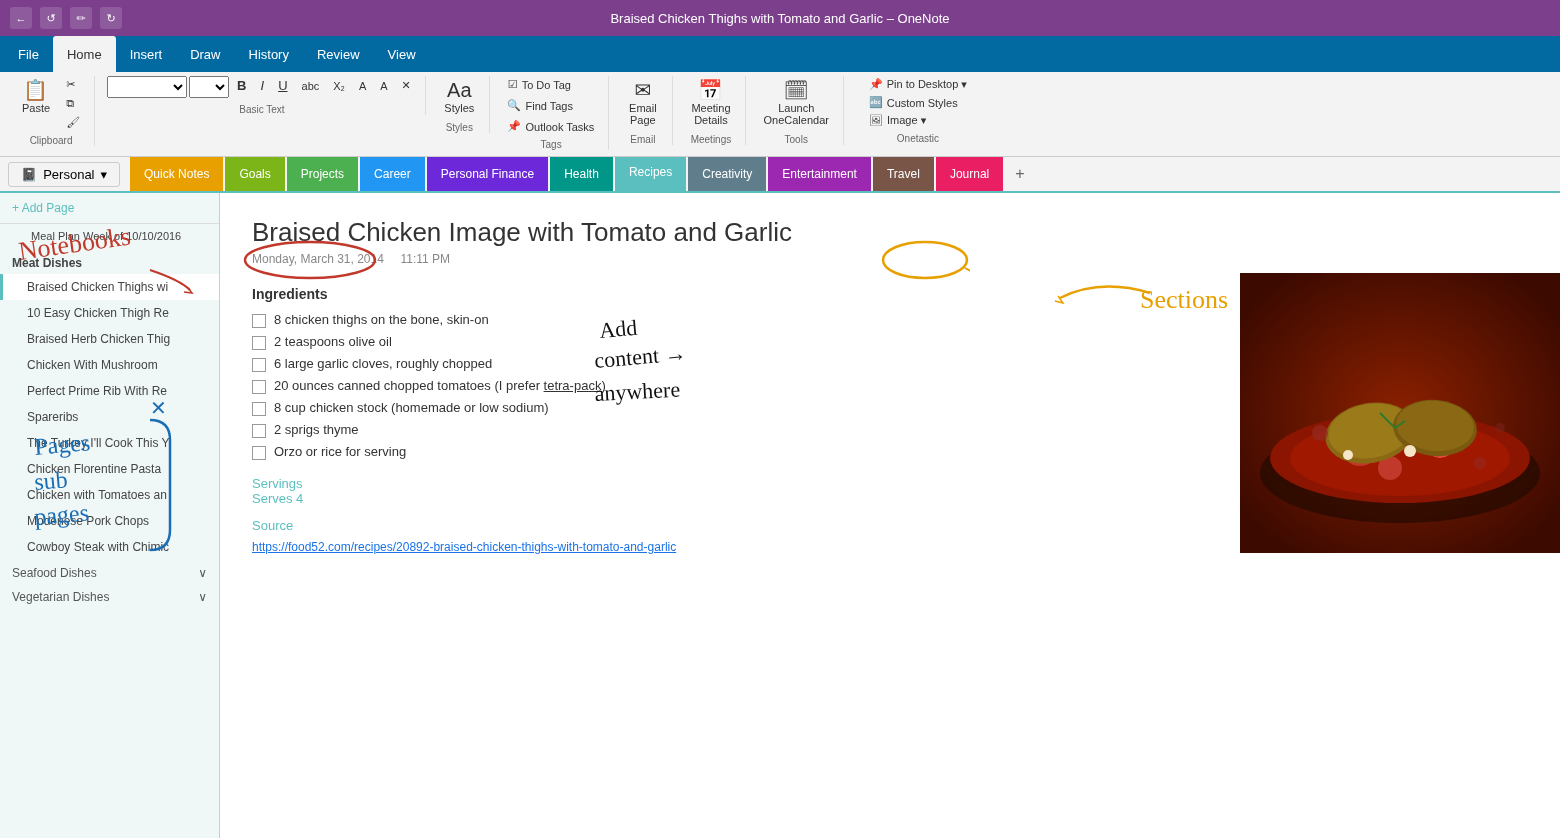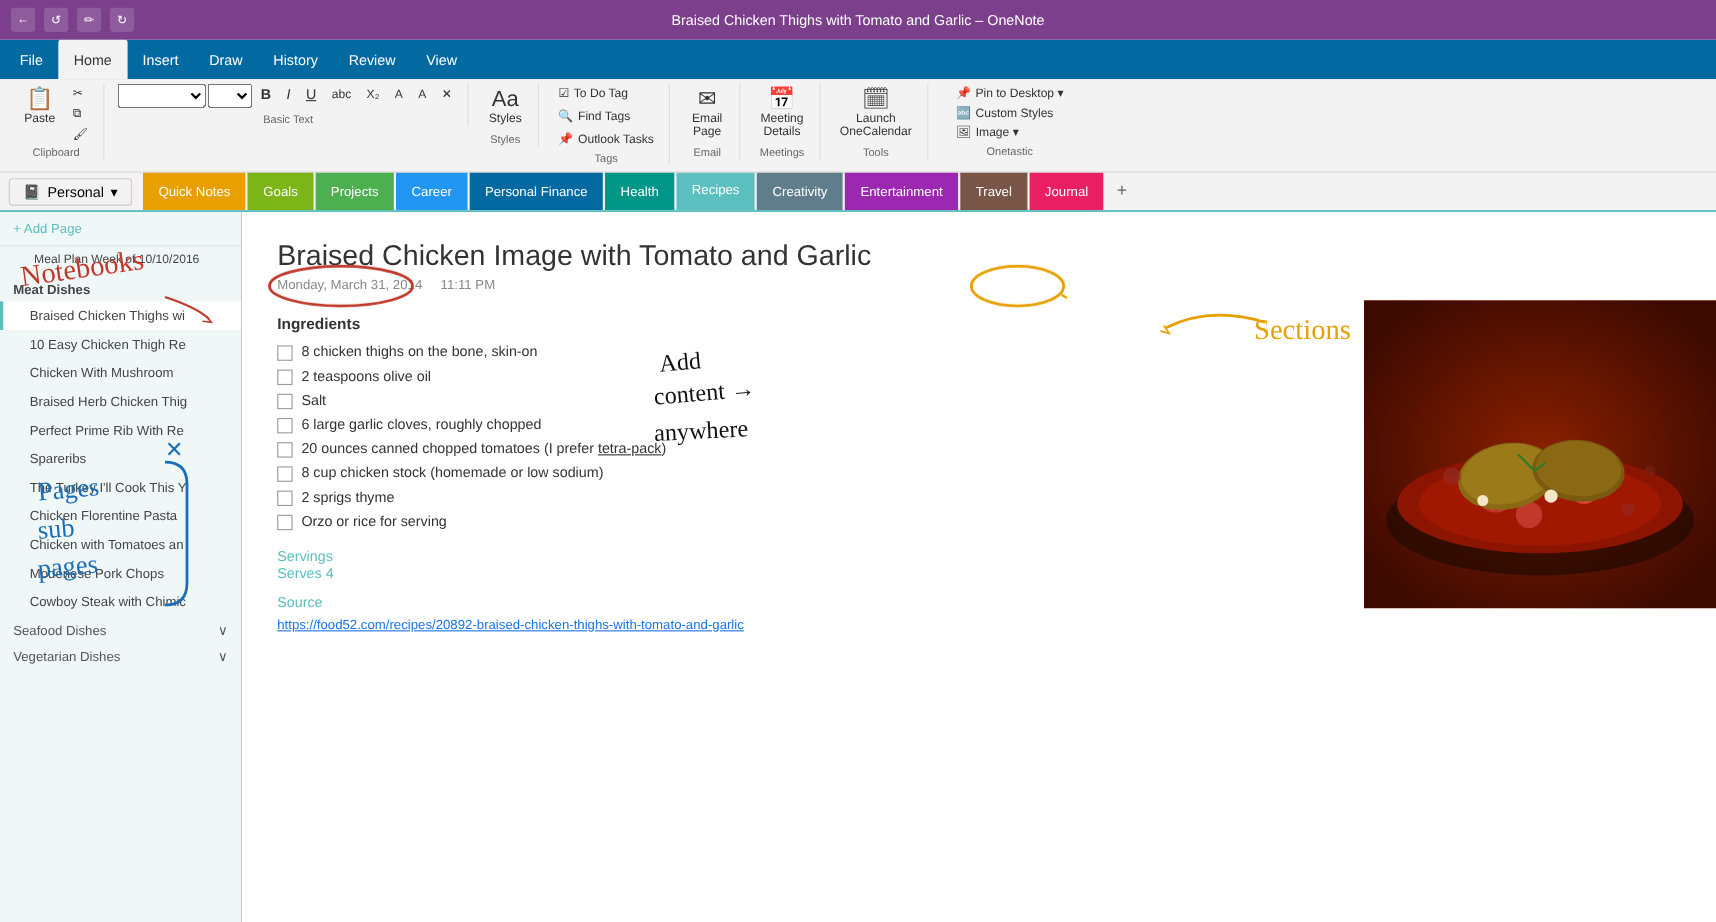--- a/index.html
+++ b/index.html
@@ -430,21 +430,21 @@
 <div class="notebook-bar">
   <div class="notebook-selector">
     <span>📓</span>
     <span>Personal</span>
     <span>▾</span>
   </div>
   <div class="section-tab" style="background:#E8A000">Quick Notes</div>
   <div class="section-tab" style="background:#7CB518">Goals</div>
   <div class="section-tab" style="background:#4CAF50">Projects</div>
   <div class="section-tab" style="background:#2196F3">Career</div>
-  <div class="section-tab" style="background:#0369a1">Personal Finance</div>
+  <div class="section-tab" style="background:#6d28d9">Personal Finance</div>
   <div class="section-tab" style="background:#009688">Health</div>
   <div class="section-tab active" style="background:#5BBFBF;border-bottom:2px solid #737373">Recipes</div>
   <div class="section-tab" style="background:#607D8B">Creativity</div>
   <div class="section-tab" style="background:#9C27B0">Entertainment</div>
   <div class="section-tab" style="background:#795548">Travel</div>
   <div class="section-tab" style="background:#E91E63">Journal</div>
   <div class="tab-add">+</div>
 </div>
 
 <div class="main-area">
@@ -453,22 +453,22 @@
     <div class="add-page-btn">+ Add Page</div>
 
     <div class="page-item" style="padding-left:28px;font-size:11px">Meal Plan Week of 10/10/2016</div>
 
     <div class="page-group-header">
       <span>Meat Dishes</span>
     </div>
 
     <div class="page-item active">Braised Chicken Thighs wi</div>
     <div class="page-item">10 Easy Chicken Thigh Re</div>
+    <div class="page-item">Braised Herb Chicken Thig</div>
     <div class="page-item">Chicken With Mushroom</div>
-    <div class="page-item">Braised Herb Chicken Thig</div>
     <div class="page-item">Perfect Prime Rib With Re</div>
     <div class="page-item">Spareribs</div>
     <div class="page-item">The Turkey I'll Cook This Y</div>
     <div class="page-item">Chicken Florentine Pasta</div>
     <div class="page-item">Chicken with Tomatoes an</div>
     <div class="page-item">Modenese Pork Chops</div>
     <div class="page-item">Cowboy Steak with Chimic</div>
 
     <div class="page-subgroup">
       <span>Seafood Dishes</span>
@@ -490,24 +490,20 @@
 
     <div class="section-heading">Ingredients</div>
 
     <div class="ingredient-item">
       <div class="checkbox"></div>
       <span>8 chicken thighs on the bone, skin-on</span>
     </div>
     <div class="ingredient-item">
       <div class="checkbox"></div>
       <span>2 teaspoons olive oil</span>
-    </div>
-    <div class="ingredient-item">
-      <div class="checkbox"></div>
-      <span>Salt</span>
     </div>
     <div class="ingredient-item">
       <div class="checkbox"></div>
       <span>6 large garlic cloves, roughly chopped</span>
     </div>
     <div class="ingredient-item">
       <div class="checkbox"></div>
       <span>20 ounces canned chopped tomatoes (I prefer <span class="underline">tetra-pack</span>)</span>
     </div>
     <div class="ingredient-item">

